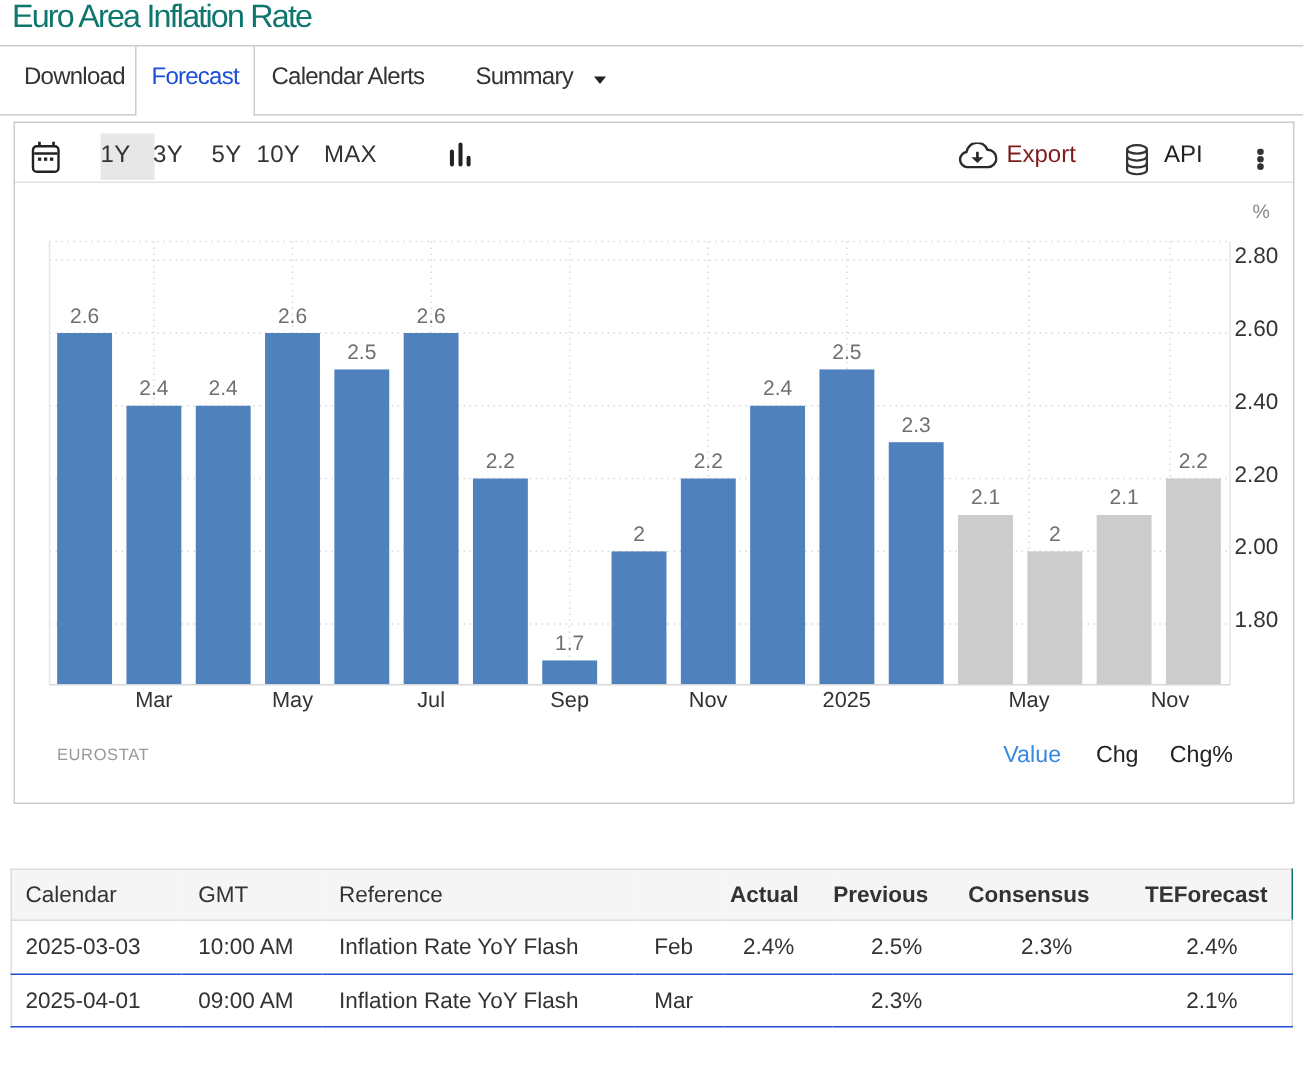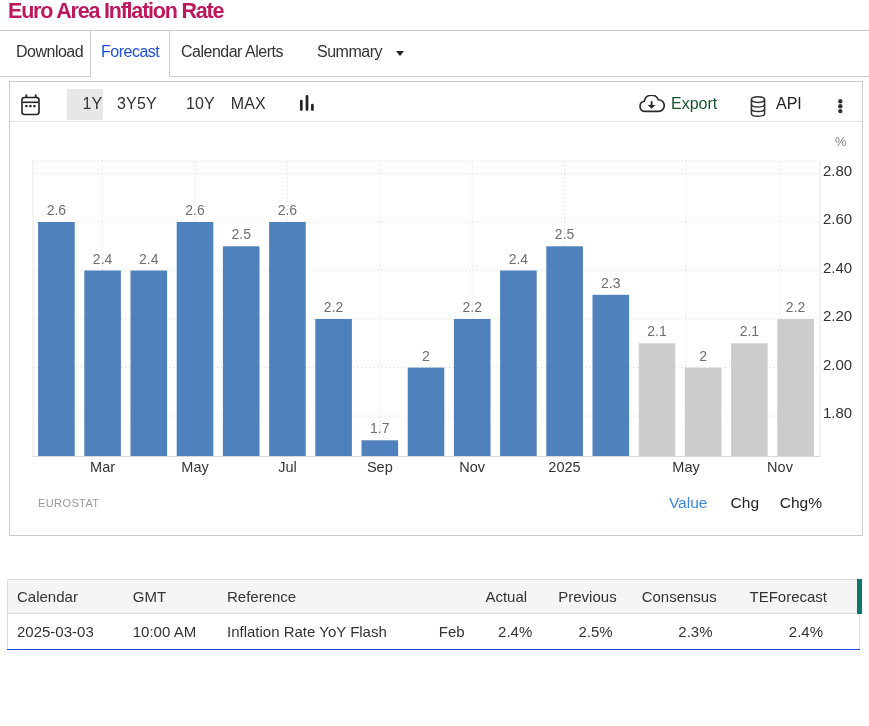--- a/index.html
+++ b/index.html
@@ -1,21 +1,21 @@
 <!DOCTYPE html>
 <html><head><meta charset="utf-8">
 <style>
 *{margin:0;padding:0;box-sizing:border-box}
 body{width:869px;height:726px;background:#fff;font-family:"Liberation Sans",sans-serif;position:relative;overflow:hidden}
 .abs{position:absolute}
 .tb{position:absolute;font-size:16px;letter-spacing:-0.5px;color:#333;top:42.5px}
-.rb{position:absolute;font-size:16px;letter-spacing:0.2px;color:#333;top:12.5px;text-align:right}
+.rb{position:absolute;font-size:16px;letter-spacing:0.2px;color:#333;top:12.5px;text-align:left}
 </style></head>
 <body>
-<div class="abs" style="left:8px;top:-1px;font-size:21.5px;letter-spacing:-1.2px;font-weight:bold;color:#be185d">Euro Area Inflation Rate</div>
+<div class="abs" style="left:8px;top:-1px;font-size:21.5px;letter-spacing:-1.2px;font-weight:normal;color:#0f766e">Euro Area Inflation Rate</div>
 
 <div class="abs" style="left:0;top:30px;width:869px;border-top:1px solid #ccc"></div>
 <div class="abs" style="left:0;top:76px;width:90px;border-top:1px solid #ccc"></div>
 <div class="abs" style="left:169px;top:76px;width:700px;border-top:1px solid #ccc"></div>
 <div class="abs" style="left:90px;top:31px;height:46px;border-left:1px solid #ccc"></div>
 <div class="abs" style="left:169px;top:31px;height:46px;border-left:1px solid #ccc"></div>
 <div class="tb" style="left:16px">Download</div>
 <div class="tb" style="left:101px;color:#1d4ed8">Forecast</div>
 <div class="tb" style="left:181px">Calendar</div>
 <div class="tb" style="left:245px">Alerts</div>
@@ -29,34 +29,34 @@
     <line x1="2.8" y1="9.3" x2="18.2" y2="9.3" stroke="#222" stroke-width="1.6"></line>
     <line x1="6.3" y1="1.5" x2="6.3" y2="4.5" stroke="#222" stroke-width="1.8"></line>
     <line x1="15.7" y1="1.5" x2="15.7" y2="4.5" stroke="#222" stroke-width="1.8"></line>
     <rect x="5.3" y="12" width="2.2" height="2.2" fill="#222"></rect>
     <rect x="9.3" y="12" width="2.2" height="2.2" fill="#222"></rect>
     <rect x="13.3" y="12" width="2.2" height="2.2" fill="#222"></rect>
   </svg>
   <div class="abs" style="left:57px;top:6.5px;width:35.5px;height:31.5px;background:#e7e7e7"></div>
   <div class="rb" style="left:57px;width:35.5px">1Y</div>
   <div class="rb" style="left:92px;width:35px">3Y</div>
-  <div class="rb" style="left:112px;width:35px">5Y</div>
+  <div class="rb" style="left:131px;width:35px">5Y</div>
   <div class="rb" style="left:161px;width:44px">10Y</div>
   <div class="rb" style="left:206px;width:50px">MAX</div>
   <svg class="abs" style="left:288px;top:12px" width="28" height="20" viewBox="0 0 28 20">
     <line x1="3.3" y1="7" x2="3.3" y2="15.6" stroke="#222" stroke-width="2.7" stroke-linecap="round"></line>
     <line x1="9" y1="2.3" x2="9" y2="15.6" stroke="#222" stroke-width="2.7" stroke-linecap="round"></line>
     <line x1="14.4" y1="11.1" x2="14.4" y2="15.6" stroke="#222" stroke-width="2.7" stroke-linecap="round"></line>
   </svg>
   <svg class="abs" style="left:629px;top:13px" width="26" height="19" viewBox="0 0 26 19">
     <path d="M5.6 16.4 A5.1 5.1 0 0 1 5.3 6.3 A7.3 7.3 0 0 1 19.3 4.8 A4.9 4.9 0 0 1 19.6 16.4 Z" fill="none" stroke="#2a2a2a" stroke-width="1.6"></path>
     <rect x="11.7" y="6.2" width="1.8" height="4.5" fill="#2a2a2a"></rect>
     <path d="M8.6 9.9 L16.6 9.9 L12.6 13.7 Z" fill="#2a2a2a"></path>
   </svg>
-  <div class="abs" style="left:661px;top:12.5px;font-size:16px;color:#14532d">Export</div>
+  <div class="abs" style="left:661px;top:12.5px;font-size:16px;color:#7f1d1d">Export</div>
   <svg class="abs" style="left:740px;top:14px" width="16" height="21" viewBox="0 0 16 21">
     <ellipse cx="8" cy="3.6" rx="6.6" ry="2.8" fill="none" stroke="#333" stroke-width="1.5"></ellipse>
     <path d="M1.4 3.6 V17.4 A6.6 2.8 0 0 0 14.6 17.4 V3.6" fill="none" stroke="#333" stroke-width="1.5"></path>
     <path d="M1.4 8.2 A6.6 2.8 0 0 0 14.6 8.2" fill="none" stroke="#333" stroke-width="1.5"></path>
     <path d="M1.4 12.8 A6.6 2.8 0 0 0 14.6 12.8" fill="none" stroke="#333" stroke-width="1.5"></path>
   </svg>
   <div class="abs" style="left:766px;top:12.5px;font-size:16px;color:#222">API</div>
   <svg class="abs" style="left:827.5px;top:16.8px" width="6" height="18" viewBox="0 0 6 18">
     <circle cx="2.3" cy="2.2" r="2.2" fill="#333"></circle>
       <circle cx="2.3" cy="7.2" r="2.2" fill="#333"></circle>
@@ -150,34 +150,44 @@
     </colgroup>
   <tbody>
       <tr style="background:#f5f5f5;height:34px">
     <th class="h" style="border-left:1px solid #ddd;padding-left:9px">Calendar</th>
     <th class="h">GMT</th>
         <th class="h">Reference</th>
         <th class="h"></th>
     <th class="hr" style="padding-right:23px">Actual</th>
         <th class="hr" style="padding-right:25px">Previous</th>
         <th class="hr" style="padding-right:25.5px">Consensus</th>
-        <th class="hr" style="padding-right:26px;border-right:5px solid #0f766e">TEForecast</th>
+        <th class="hr" style="padding-right:16px;border-right:1px solid #0f766e">TEForecast</th>
   </tr>
   <tr style="height:36px">
     <td class="c1">2025-03-03</td>
         <td>10:00 AM</td>
         <td>Inflation Rate YoY Flash</td>
         <td class="c4">Feb</td>
     <td class="n" style="padding-right:26px">2.4%</td>
         <td class="n" style="padding-right:29px">2.5%</td>
         <td class="n" style="padding-right:37px">2.3%</td>
         <td class="n c8" style="padding-right:36px">2.4%</td>
   </tr>
+  <tr style="height:35px">
+    <td class="c1">2025-04-01</td>
+        <td>09:00 AM</td>
+        <td>Inflation Rate YoY Flash</td>
+        <td class="c4">Mar</td>
+    <td class="n" style="padding-right:26px"></td>
+        <td class="n" style="padding-right:29px">2.3%</td>
+        <td class="n" style="padding-right:37px"></td>
+        <td class="n c8" style="padding-right:36px">2.1%</td>
+  </tr>
 </tbody>
   </table>
 <style>
 th.h{border-top:1px solid #ddd;border-bottom:1px solid #ddd;font-weight:normal;text-align:left;padding-left:11px}
-th.hr{border-top:1px solid #ddd;border-bottom:1px solid #ddd;font-weight:normal;text-align:left}
+th.hr{border-top:1px solid #ddd;border-bottom:1px solid #ddd;font-weight:bold;text-align:right}
 td{border-bottom:1px solid #1d4ed8;padding-left:11px}
 td.c1{border-left:1px solid #ddd;padding-left:9px}
 td.c4{padding-left:13px}
 td.c8{border-right:1px solid #ddd}
 td.n{text-align:right;padding-left:0}
 </style>
 </body></html>

